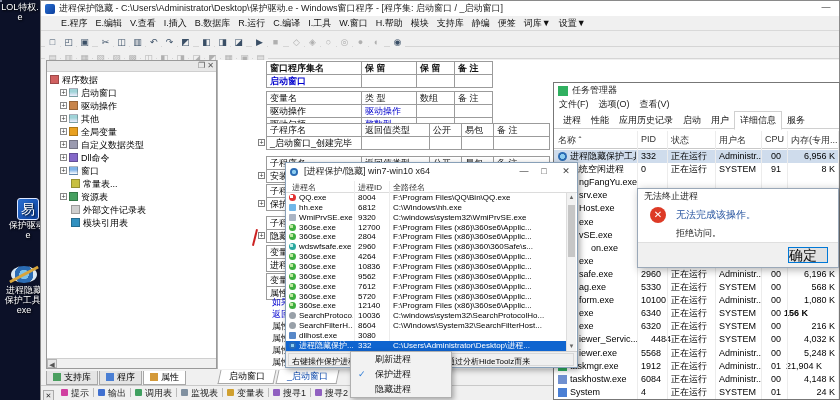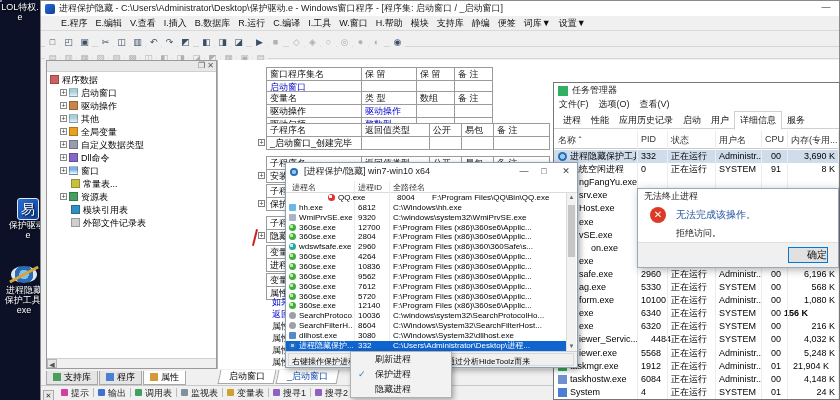--- a/index.html
+++ b/index.html
@@ -96,21 +96,21 @@
   #pp-footer .cellL{position:absolute;left:2px;top:1px;width:86px;height:13px;border:1px solid #d8d8d8;padding-left:3px;background:#f0f0f0;}
   #pp-footer .cellR{position:absolute;left:92px;top:1px;right:3px;height:13px;border:1px solid #d8d8d8;padding-left:68px;background:#f0f0f0;}
   
   #dialog{left:637px;top:188px;width:202px;height:80px;background:#fff;border:1px solid #9aa8b8;box-shadow:2px 2px 8px rgba(0,0,0,.3);}
   #dialog .dtitle{height:14px;font-size:9px;line-height:14px;padding-left:6px;background:#fff;color:#222;}
   #dialog .dbody{position:relative;height:40px;background:#fff;}
   .err-ico{position:absolute;left:12px;top:4px;width:16px;height:16px;border-radius:50%;background:#dd3a26;color:#fff;font-size:10px;line-height:16px;text-align:center;font-weight:bold;}
   .dmsg{position:absolute;left:38px;top:5px;font-size:10px;color:#1f4e9c;}
   .ddetail{position:absolute;left:38px;top:24px;font-size:9px;color:#222;}
   #dialog .dfoot{position:absolute;left:0;bottom:0;width:200px;height:25px;background:#f0f0f0;border-top:1px solid #dfdfdf;}
-  .okbtn{position:absolute;right:10px;top:4px;width:40px;height:16px;background:#e1e1e1;border:1px solid #0078d7;font-size:10px;line-height:14px;text-align:right;color:#111;}
+  .okbtn{position:absolute;right:10px;top:4px;width:40px;height:16px;background:#e1e1e1;border:1px solid #0078d7;font-size:14px;line-height:14px;text-align:left;color:#111;}
   
   #ctxmenu{position:absolute;left:350px;top:351px;width:102px;background:#f2f2f2;border:1px solid #b0b0b0;box-shadow:2px 2px 5px rgba(0,0,0,.3);font-size:9px;z-index:60;}
   .cmi{position:relative;height:15px;line-height:15px;padding-left:24px;color:#111;}
   .cmi .chk{position:absolute;left:7px;top:0;color:#2e7cd6;font-weight:bold;}
   
   .dicon{position:absolute;width:40px;text-align:center;color:#fff;font-size:9px;line-height:10px;text-shadow:1px 1px 2px #000;word-break:break-all;}
   .yi-logo{display:inline-block;width:22px;height:22px;background:linear-gradient(135deg,#2a6fd0,#0b3f9e);border:1px solid #dfe8ff;border-radius:3px;color:#fff;font-size:14px;line-height:21px;text-align:center;}
   .eye-shape{display:inline-block;position:relative;width:26px;height:17px;background:radial-gradient(circle at 50% 50%,#7ec2ea 0 30%,#2b6cb4 31% 60%,#d9e8f4 61%);border-radius:50%;}
   .eye-shape::after{content:"";position:absolute;left:-3px;top:7px;width:32px;height:3px;background:#d7a43a;transform:rotate(-28deg);}
   
@@ -182,29 +182,29 @@
           <div class="trow" data-name="tree-root"><span class="ticn" data-name="program-data-icon" style="background: rgb(208, 96, 96);"></span><span>程序数据</span></div>
           <div class="trow child" data-name="tree-item"><span class="exp" data-name="expand-icon">+</span><span class="ticn" data-name="window-icon"></span><span>启动窗口</span></div>
           <div class="trow child" data-name="tree-item"><span class="exp" data-name="expand-icon">+</span><span class="ticn" data-name="module-icon"></span><span>驱动操作</span></div>
           <div class="trow child" data-name="tree-item"><span class="exp" data-name="expand-icon">+</span><span class="ticn" data-name="window-icon"></span><span>其他</span></div>
           <div class="trow child" data-name="tree-item"><span class="exp" data-name="expand-icon">+</span><span class="ticn" data-name="var-icon"></span><span>全局变量</span></div>
           <div class="trow child" data-name="tree-item"><span class="exp" data-name="expand-icon">+</span><span class="ticn" data-name="datatype-icon"></span><span>自定义数据类型</span></div>
           <div class="trow child" data-name="tree-item"><span class="exp" data-name="expand-icon">+</span><span class="ticn" data-name="dll-icon"></span><span>Dll命令</span></div>
           <div class="trow child" data-name="tree-item"><span class="exp" data-name="expand-icon">+</span><span class="ticn" data-name="form-icon"></span><span>窗口</span></div>
           <div class="trow child noexp" data-name="tree-item"><span class="ticn" data-name="const-icon"></span><span>常量表...</span></div>
           <div class="trow child" data-name="tree-item"><span class="exp" data-name="expand-icon">+</span><span class="ticn" data-name="res-icon"></span><span>资源表</span></div>
+          <div class="trow child noexp" data-name="tree-item"><span class="ticn" data-name="extfile-icon"></span><span>外部文件记录表</span></div>
           <div class="trow child noexp" data-name="tree-item"><span class="ticn" data-name="ref-icon"></span><span>模块引用表</span></div>
-          <div class="trow child noexp" data-name="tree-item"><span class="ticn" data-name="extfile-icon"></span><span>外部文件记录表</span></div>
         </div>
       <div id="tree-hscroll" data-name="tree-hscrollbar"><span class="arr" data-name="scroll-left-icon">◀</span></div>
     </div>
 
     <div id="editor" data-name="code-editor">
       <div class="redmark" data-name="error-mark"></div>
-    <div class="etable" data-name="editor-table" style="left: 48px; top: 7px;">
+    <div class="etable" data-name="editor-table" style="left: 48px; top: 1px; font-weight: bold;">
           <div class="tr">
             <div class="td hd" data-name="table-header-cell" style="width: 95px;">窗口程序集名</div>
             <div class="td hd" data-name="table-header-cell" style="width: 55px;">保 留</div>
             <div class="td hd" data-name="table-header-cell" style="width: 38px;">保 留</div>
             <div class="td hd" data-name="table-header-cell" style="width: 38px;">备 注</div>
           </div>
           <div class="tr">
             <div class="td link" data-name="table-cell" style="width: 95px;">启动窗口</div>
             <div class="td" data-name="table-cell" style="width: 55px;"></div>
             <div class="td" data-name="table-cell" style="width: 38px;"></div>
@@ -359,21 +359,21 @@
         <span class="tmc" data-name="column-header" style="left: 237px;">内存(专用...</span>
       </div>
     <div id="tm-rows" data-name="taskmgr-process-list">
         <div class="tmrow sel" data-name="process-row" style="top: 0px;">
           <span class="ricn" data-name="eye-process-icon"></span>
           <span class="cell" data-name="process-name" style="left: 16px; width: 66px;">进程隐藏保护工具.exe</span>
           <span class="cell" data-name="process-pid" style="left: 87px; width: 26px;">332</span>
           <span class="cell" data-name="process-status" style="left: 117px; width: 44px;">正在运行</span>
           <span class="cell" data-name="process-user" style="left: 165px; width: 42px;">Administr...</span>
           <span class="cell" data-name="process-cpu" style="left: 209px; width: 18px; text-align: right;">00</span>
-          <span class="cell" data-name="process-mem" style="left: 231px; width: 50px; text-align: right;">3,690 K</span>
+          <span class="cell" data-name="process-mem" style="left: 231px; width: 50px; text-align: right;">6,956 K</span>
         </div>
         <div class="tmrow" data-name="process-row" style="top: 13.1px;">
           <span class="cell" data-name="process-name" style="left: 16px; width: 66px;">系统空闲进程</span>
           <span class="cell" data-name="process-pid" style="left: 87px; width: 26px;">0</span>
           <span class="cell" data-name="process-status" style="left: 117px; width: 44px;">正在运行</span>
           <span class="cell" data-name="process-user" style="left: 165px; width: 42px;">SYSTEM</span>
           <span class="cell" data-name="process-cpu" style="left: 209px; width: 18px; text-align: right;">91</span>
           <span class="cell" data-name="process-mem" style="left: 231px; width: 50px; text-align: right;">8 K</span>
         </div>
         <div class="tmrow" data-name="process-row" style="top: 26.2px;">
@@ -453,21 +453,21 @@
           <span class="cell" data-name="process-cpu" style="left: 209px; width: 18px; text-align: right;">00</span>
           <span class="cell" data-name="process-mem" style="left: 231px; width: 50px; text-align: right;">5,248 K</span>
         </div>
         <div class="tmrow" data-name="process-row" style="top: 209.6px;">
           <span class="ricn" data-name="taskmgr-icon"></span>
           <span class="cell" data-name="process-name" style="left: 16px; width: 66px;">taskmgr.exe</span>
           <span class="cell" data-name="process-pid" style="left: 87px; width: 26px;">1912</span>
           <span class="cell" data-name="process-status" style="left: 117px; width: 44px;">正在运行</span>
           <span class="cell" data-name="process-user" style="left: 165px; width: 42px;">Administr...</span>
           <span class="cell" data-name="process-cpu" style="left: 209px; width: 18px; text-align: right;">01</span>
-          <span class="cell" data-name="process-mem" style="left: 225px; width: 50px; text-align: right;">21,904 K</span>
+          <span class="cell" data-name="process-mem" style="left: 225px; width: 50px; text-align: center;">21,904 K</span>
         </div>
         <div class="tmrow" data-name="process-row" style="top: 222.7px;">
           <span class="ricn" data-name="app-window-icon"></span>
           <span class="cell" data-name="process-name" style="left: 16px; width: 66px;">taskhostw.exe</span>
           <span class="cell" data-name="process-pid" style="left: 87px; width: 26px;">6084</span>
           <span class="cell" data-name="process-status" style="left: 117px; width: 44px;">正在运行</span>
           <span class="cell" data-name="process-user" style="left: 165px; width: 42px;">Administr...</span>
           <span class="cell" data-name="process-cpu" style="left: 209px; width: 18px; text-align: right;">00</span>
           <span class="cell" data-name="process-mem" style="left: 231px; width: 50px; text-align: right;">4,148 K</span>
         </div>
@@ -498,21 +498,21 @@
       <span class="caption-btn" style="right:2px;top:2px;" data-name="close-button">✕</span>
     </div>
     <div id="pp-cols" data-name="popup-column-headers">
         <span class="pc" data-name="column-header" style="left: 6px;">进程名</span>
         <span class="pc" data-name="column-header" style="left: 72px;">进程ID</span>
         <span class="pc" data-name="column-header" style="left: 107px;">全路径名</span>
       </div>
     <div class="pp-vsep" style="left:68px;" data-name="column-divider"></div>
     <div class="pp-vsep" style="left:103px;" data-name="column-divider"></div>
     <div id="pp-list" data-name="popup-process-list">
-        <div class="pprow" data-name="process-row" style="top: 0px; margin-left: 39px;">
+        <div class="pprow" data-name="process-row" style="top: 0px;">
           <span class="picn" data-name="qq-icon"></span>
           <span class="pn" data-name="process-name">QQ.exe</span>
           <span class="pp" data-name="process-pid">8004</span>
           <span class="pt" data-name="process-path">F:\Program Files\QQ\Bin\QQ.exe</span>
         </div>
         <div class="pprow" data-name="process-row" style="top: 9.85px;">
           <span class="picn" data-name="hh-icon"></span>
           <span class="pn" data-name="process-name">hh.exe</span>
           <span class="pp" data-name="process-pid">6812</span>
           <span class="pt" data-name="process-path">C:\Windows\hh.exe</span>
@@ -586,21 +586,20 @@
         <div class="pprow" data-name="process-row" style="top: 128.05px;">
           <span class="picn" data-name="search-gear-icon"></span>
           <span class="pn" data-name="process-name">SearchFilterH...</span>
           <span class="pp" data-name="process-pid">8604</span>
           <span class="pt" data-name="process-path">C:\Windows\System32\SearchFilterHost...</span>
         </div>
         <div class="pprow" data-name="process-row" style="top: 137.9px;">
           <span class="picn" data-name="dllhost-icon"></span>
           <span class="pn" data-name="process-name">dllhost.exe</span>
           <span class="pp" data-name="process-pid">3080</span>
-          <span class="pt" data-name="process-path">C:\Windows\System32\dllhost.exe</span>
         </div>
         <div class="pprow sel" data-name="process-row" style="top: 147.75px;">
           <span class="picn" data-name="eye-process-icon"></span>
           <span class="pn" data-name="process-name">进程隐藏保护...</span>
           <span class="pp" data-name="process-pid">332</span>
           <span class="pt" data-name="process-path">C:\Users\Administrator\Desktop\进程...</span>
         </div>
       </div>
     <div id="pp-scroll" data-name="popup-vscrollbar">
       <span class="sarr" style="top:0;" data-name="scroll-up-icon">▲</span>

